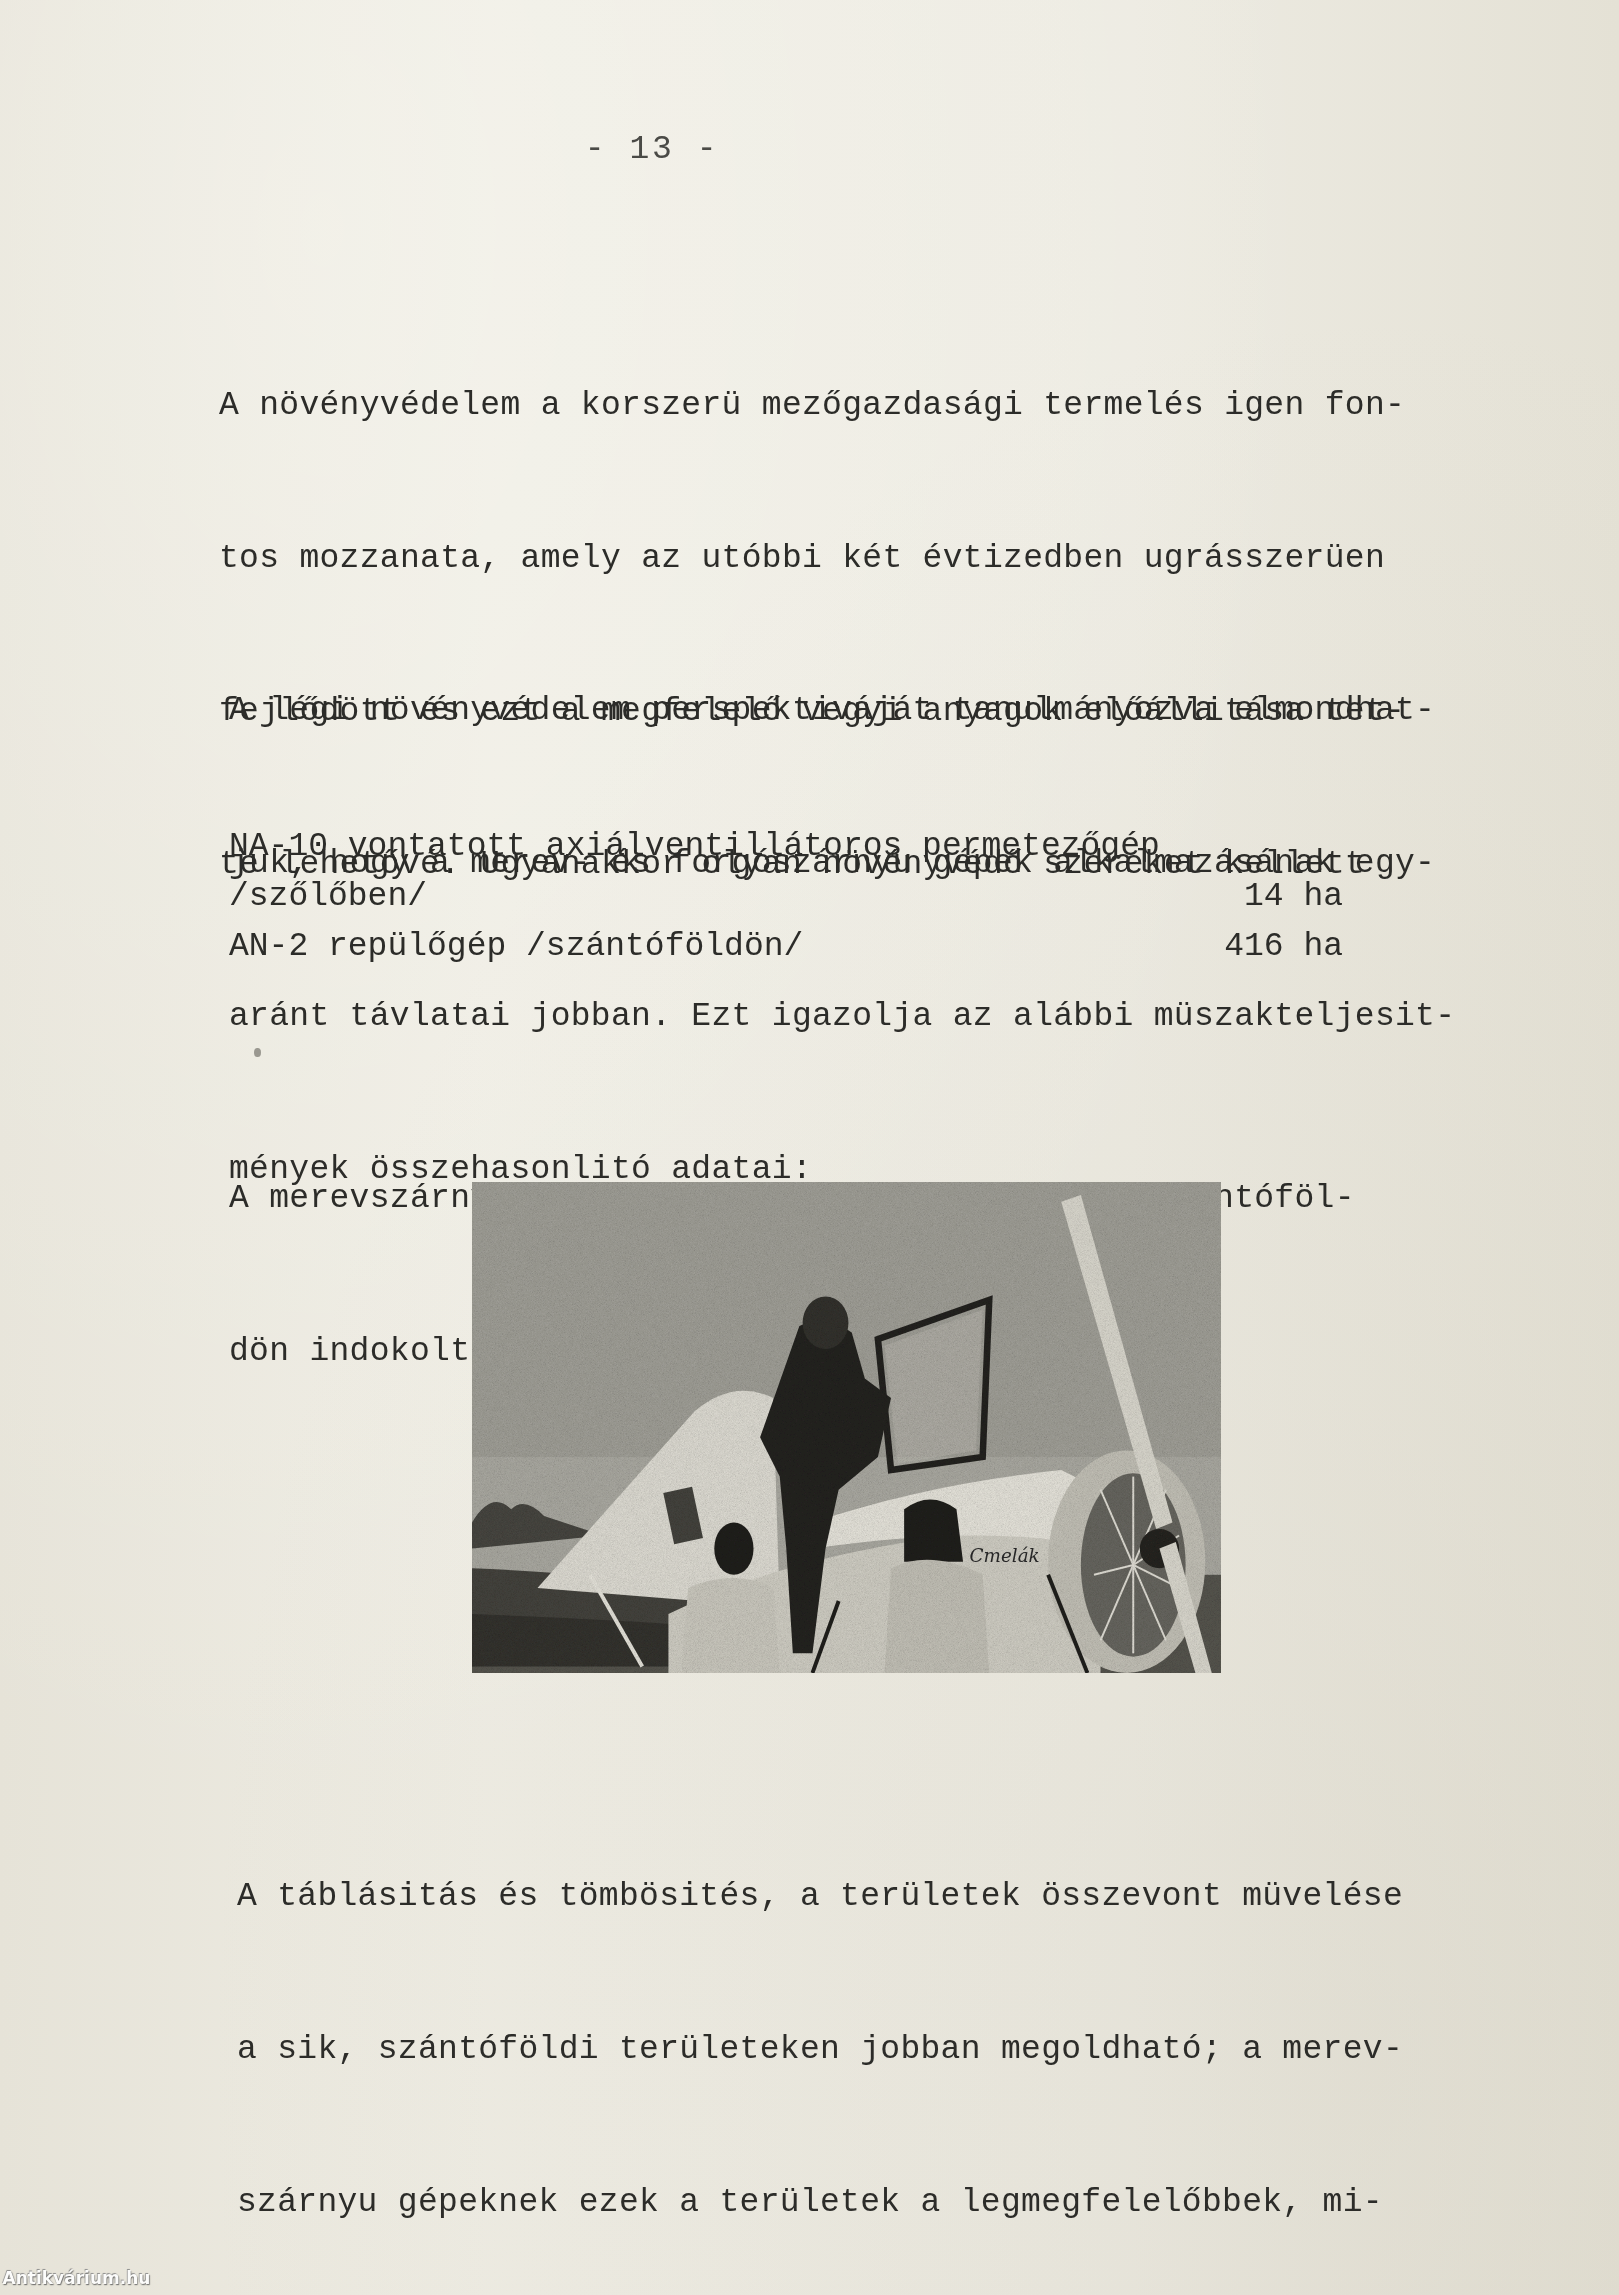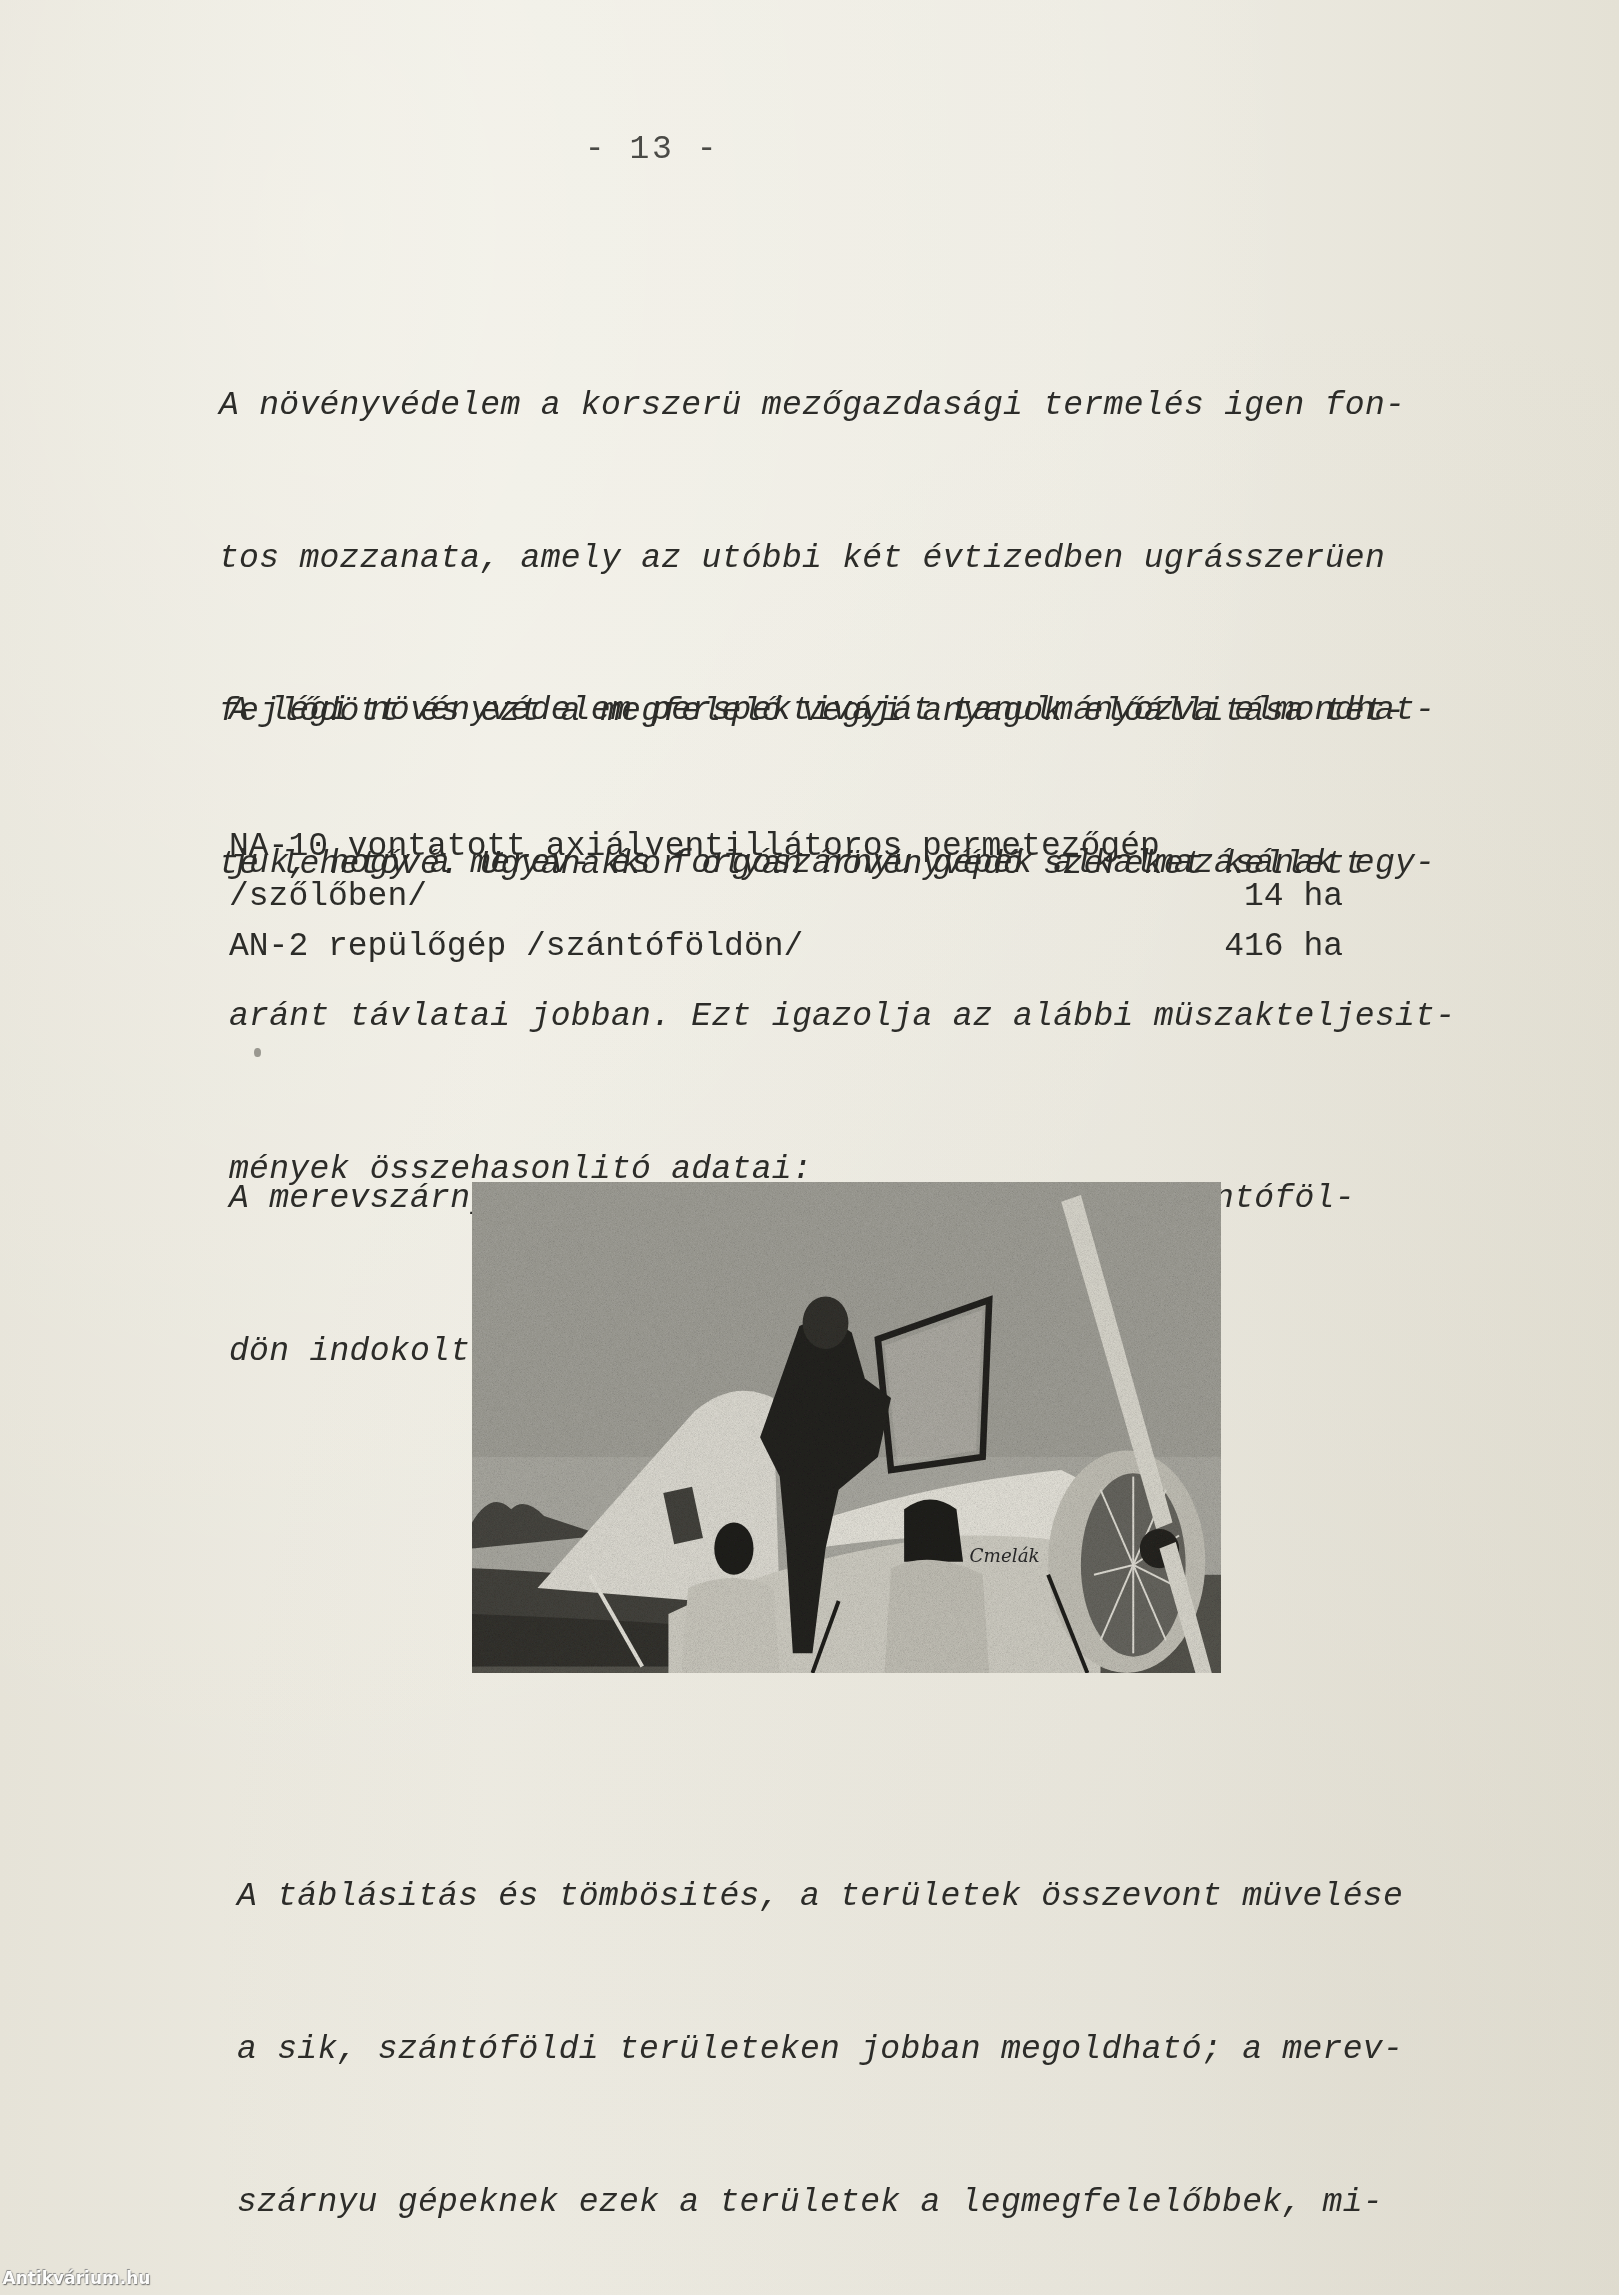--- a/index.html
+++ b/index.html
@@ -29,21 +29,20 @@
       color: #4a4a46;
       letter-spacing: 2.6px;
     }
     .para {
       position: absolute;
       font-size: 33px;
       line-height: 51px;
       letter-spacing: 0.3px;
       color: #2c2c29;
       white-space: pre;
-      font-style: italic;
     }
     .para .line { display: block; }
     #para-1 { left: 219px; top: 278px; }
     #para-2 { left: 229px; top: 583px; }
     #para-3 { left: 229px; top: 1071px; }
     #para-4 { left: 237px; top: 1769px; }
 
     .table-data {
       position: absolute;
       left: 229px;

